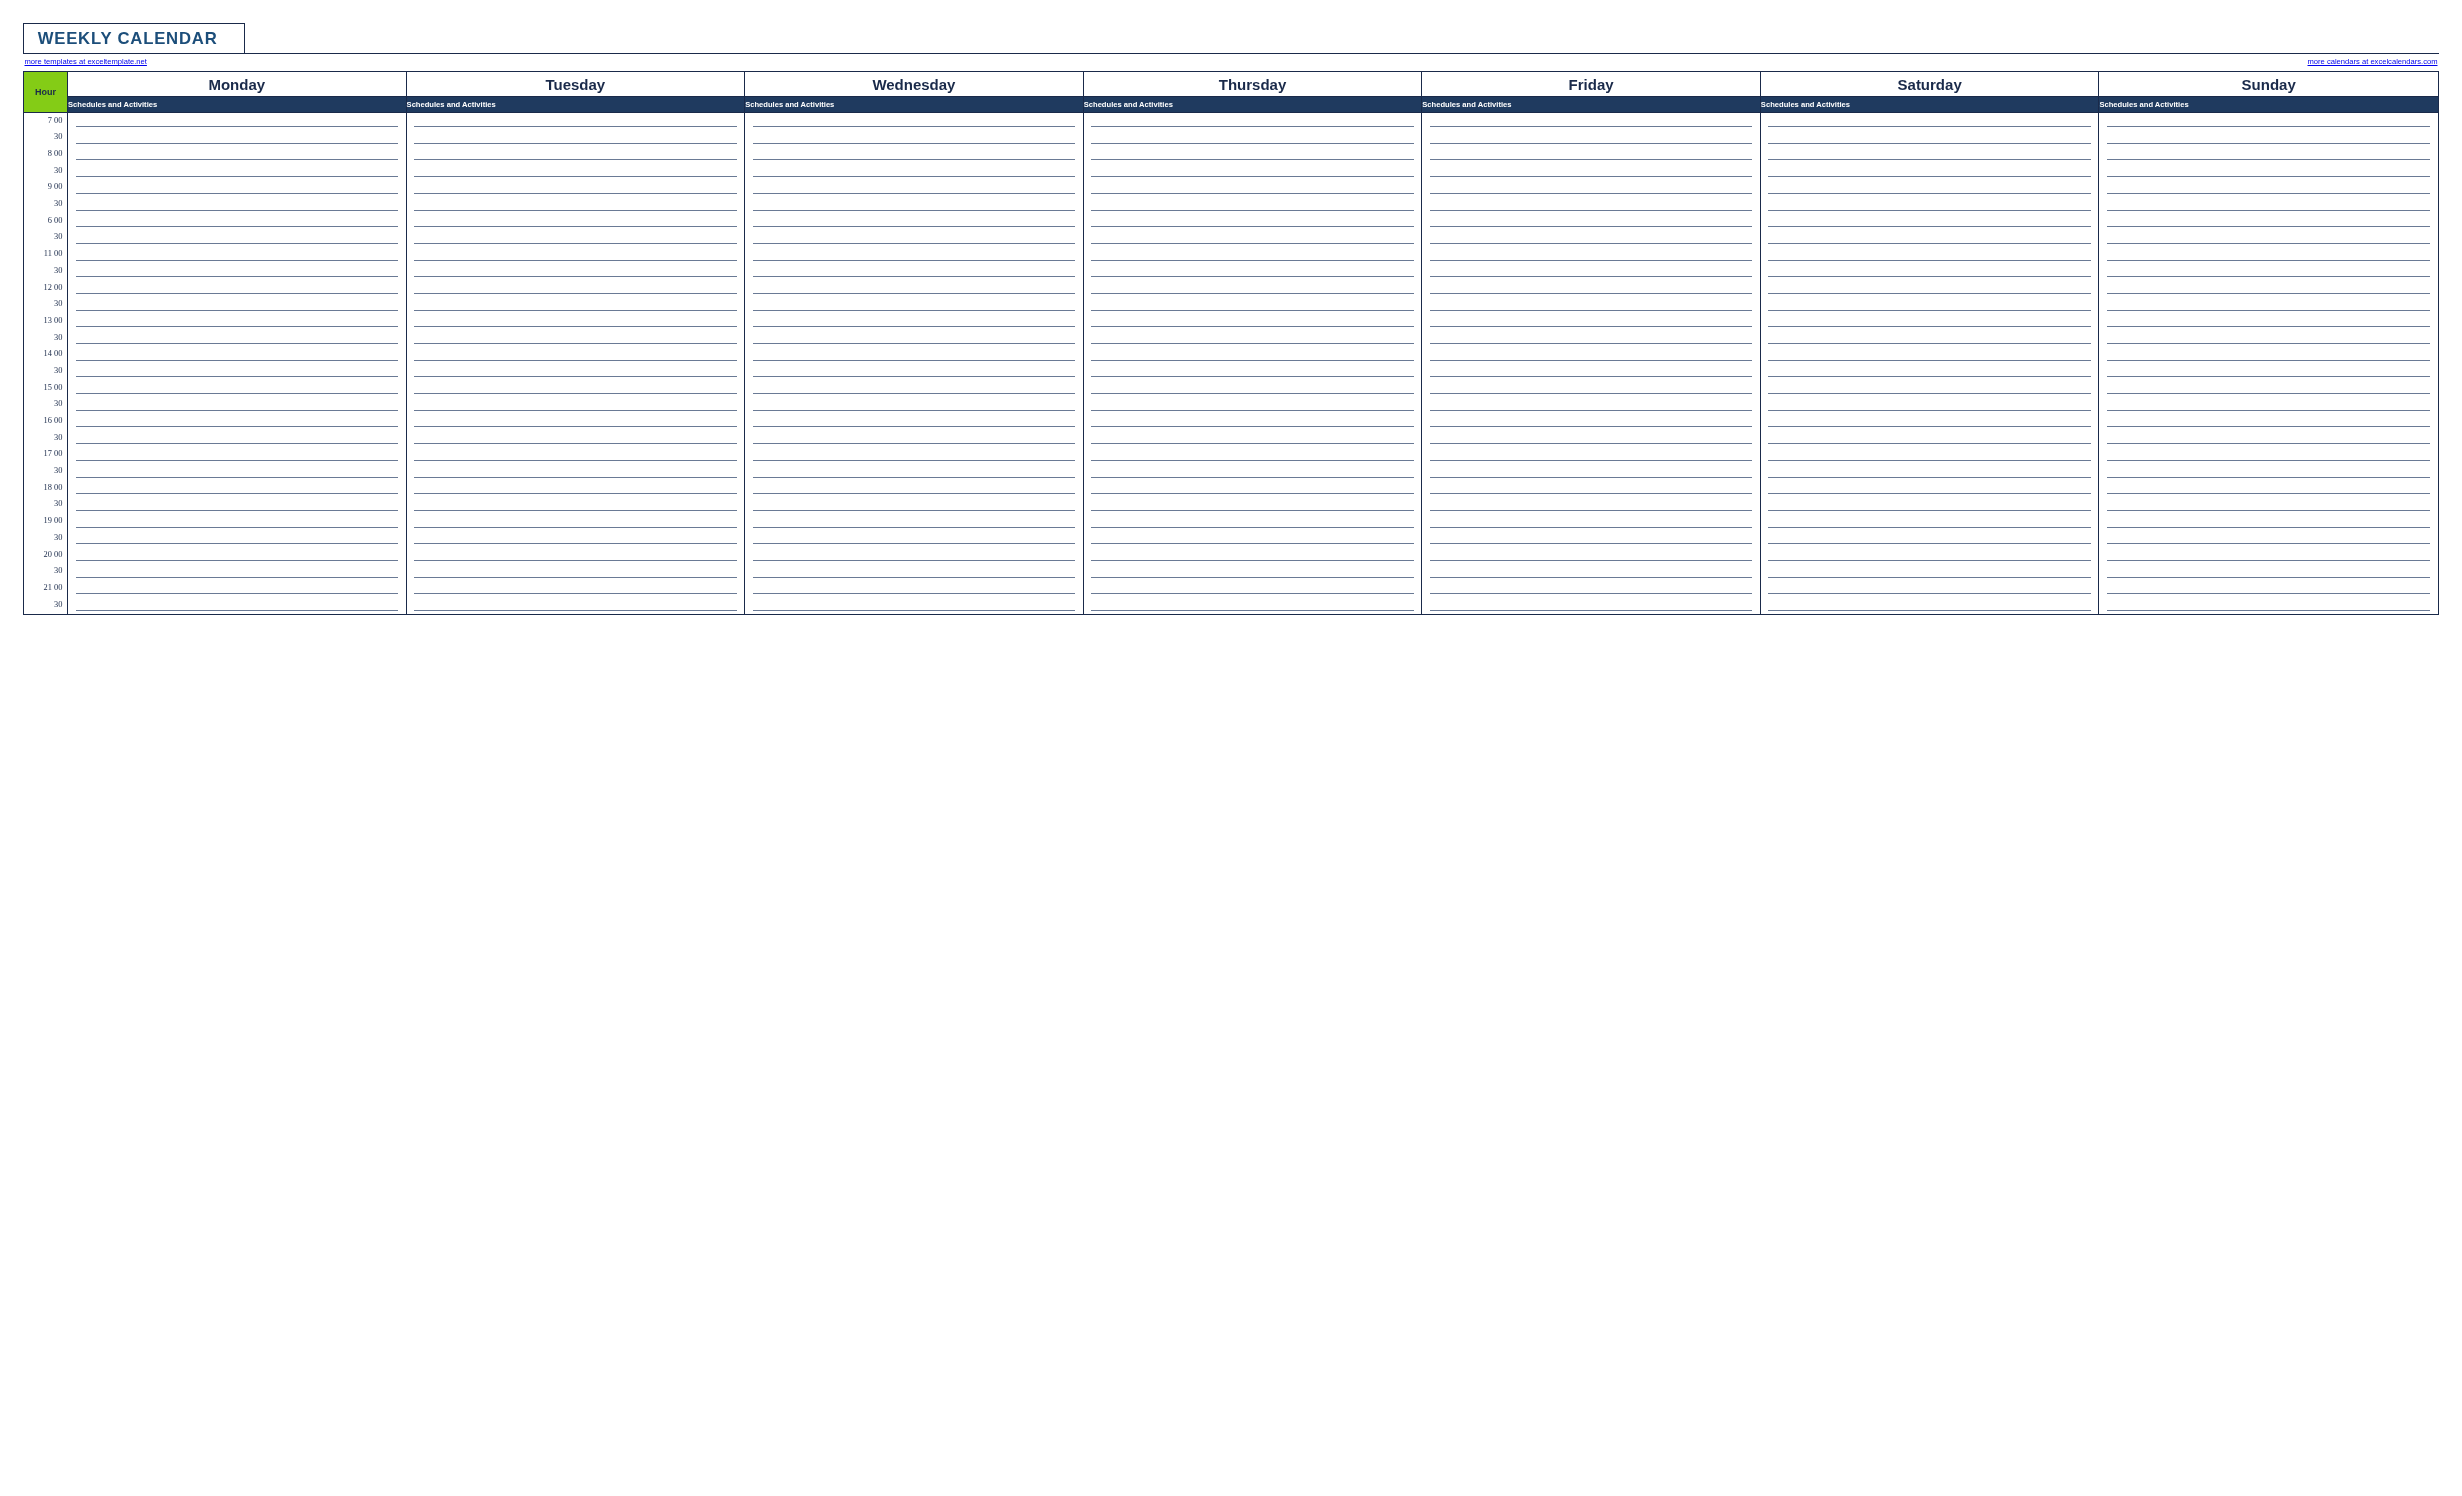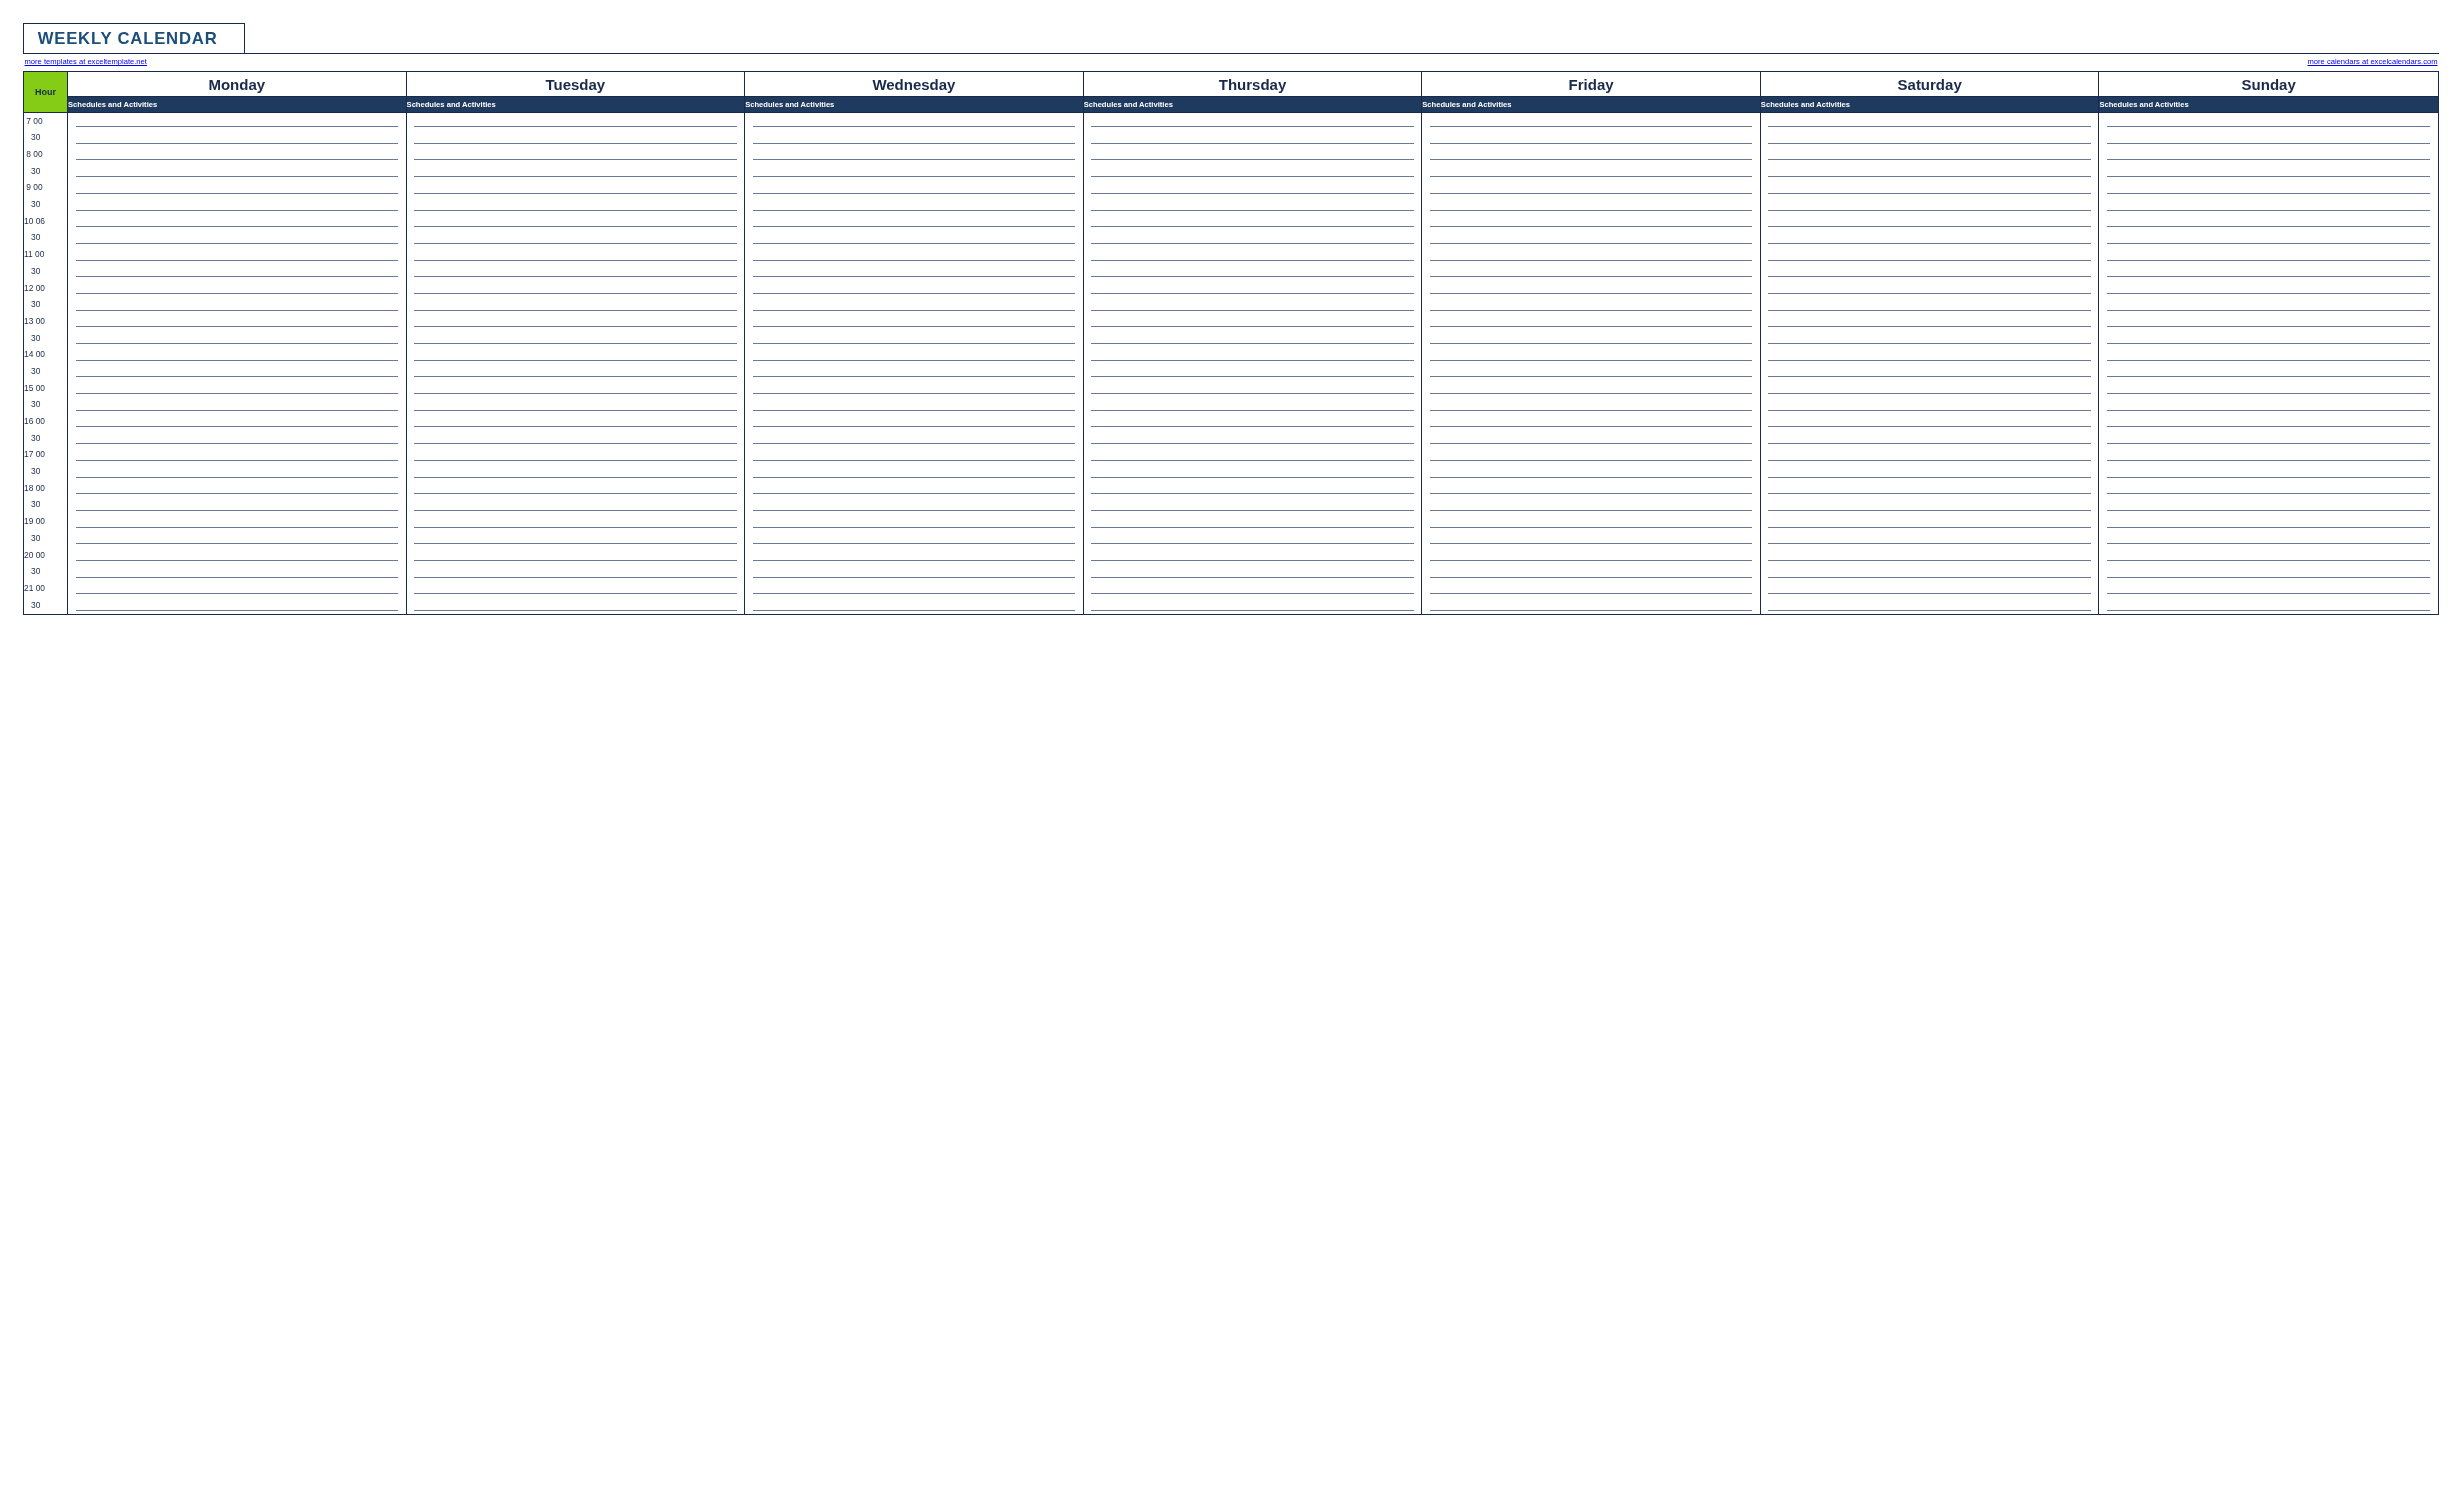--- a/index.html
+++ b/index.html
@@ -73,23 +73,23 @@
     padding: 3px 0;
     border-right: 0.8px solid #1a2a4a;
     border-bottom: 0.8px solid #1a2a4a;
   }
   .grid > .hdr-day:nth-child(8),
   .grid > .hdr-sub:nth-child(15) { border-right: none; }
 
   .time-cell {
     border-right: 0.8px solid #1a2a4a;
     font-size: 8.4px;
-    font-family: Liberation Sans, sans-serif;
+    font-family: Liberation Serif, serif;
     padding: 2.3px 4.6px 0 0;
-    text-align: left;
+    text-align: right;
     height: 16.7px;
     color: #1a2a4a;
     white-space: pre;
   }
   .entry-cell {
     border-right: 0.8px solid #1a2a4a;
     height: 16.7px;
     padding: 0 7.6px;
     display: flex;
     align-items: flex-end;
@@ -258,21 +258,21 @@
       </div>
       <div class="entry-cell">
         <div class="entry-line"></div>
       </div>
       <div class="entry-cell">
         <div class="entry-line"></div>
       </div>
       <div class="entry-cell col-last">
         <div class="entry-line"></div>
       </div>
-      <div class="time-cell">10 06</div>
+      <div class="time-cell">6 00</div>
       <div class="entry-cell">
         <div class="entry-line"></div>
       </div>
       <div class="entry-cell">
         <div class="entry-line"></div>
       </div>
       <div class="entry-cell">
         <div class="entry-line"></div>
       </div>
       <div class="entry-cell">

